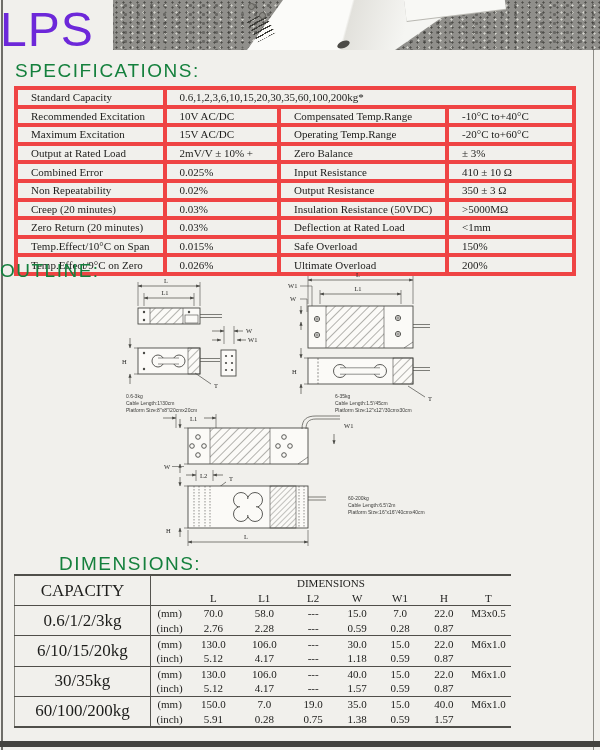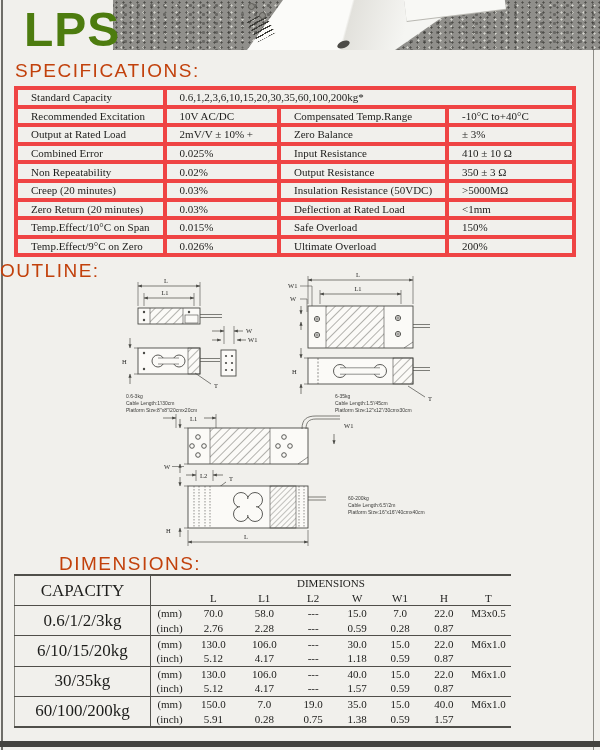--- a/index.html
+++ b/index.html
@@ -23,24 +23,24 @@
         background:linear-gradient(105deg,#fbfbf9 45%,#e2e1dc 46%,#f5f5f2 70%);}
   .block{position:absolute;left:292px;top:-6px;width:100px;height:21px;background:#f8f8f5;
          transform:rotate(-7deg);box-shadow:0 1px 0 #b9b8b2;}
   .cell-label{position:absolute;left:138px;top:16px;width:20px;height:23px;transform:rotate(-28deg);
         background:repeating-linear-gradient(#3c3c38 0 1.3px, transparent 1.3px 4.5px);}
   .hole{position:absolute;left:224px;top:41px;width:13px;height:7px;background:#4c4b47;
         border-radius:50%;transform:rotate(-22deg);}
   .screw{position:absolute;width:5px;height:5px;border-radius:50%;background:#8b8a85;border:1px solid #5c5b56;}
   .s1{left:135px;top:3px;} .s2{left:146px;top:12px;}
 
-  .brand{position:absolute;left:24px;top:2px;font-family:"Liberation Sans",sans-serif;
-         font-weight:bold;font-size:48px;letter-spacing:1px;color:#4d7c0f;}
+  .brand{position:absolute;left:0;top:2px;font-family:"Liberation Sans",sans-serif;
+         font-weight:normal;font-size:48px;letter-spacing:1px;color:#6d28d9;}
   .hd{position:absolute;font-family:"Liberation Sans",sans-serif;font-size:19px;
-      letter-spacing:1.5px;color:#c2410c;white-space:nowrap;}
+      letter-spacing:1.5px;color:#15803d;white-space:nowrap;}
   .hd-spec{left:15px;top:60px;}
   .hd-outline{left:0;top:260px;}
   .hd-dims{left:15px;top:553px;margin-left:44px;}
 
   
   table{border-collapse:collapse;}
   .spec{position:absolute;left:14px;top:86px;width:562px;font-size:11px;border:2px solid #44433f;}
   .spec td{border:4px solid #ef4444;padding:1px 13px;height:12.6px;white-space:nowrap;}
 
   
@@ -89,20 +89,26 @@
     <tbody>
         <tr>
       <td>Standard Capacity</td>
       <td colspan="3">0.6,1,2,3,6,10,15,20,30,35,60,100,200kg*</td>
     </tr>
     <tr>
       <td>Recommended Excitation</td>
       <td>10V AC/DC</td>
       <td>Compensated Temp.Range</td>
       <td>-10°C to+40°C</td>
+    </tr>
+    <tr>
+      <td>Maximum Excitation</td>
+      <td>15V AC/DC</td>
+      <td>Operating Temp.Range</td>
+      <td>-20°C to+60°C</td>
     </tr>
     <tr>
       <td>Output at Rated Load</td>
       <td>2mV/V ± 10% +</td>
       <td>Zero Balance</td>
       <td>± 3%</td>
     </tr>
     <tr>
       <td>Combined Error</td>
       <td>0.025%</td>

